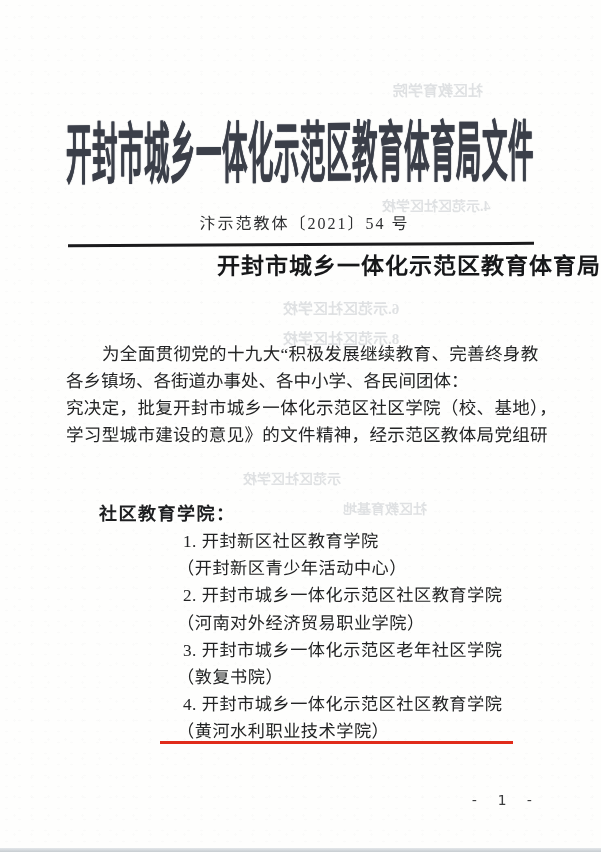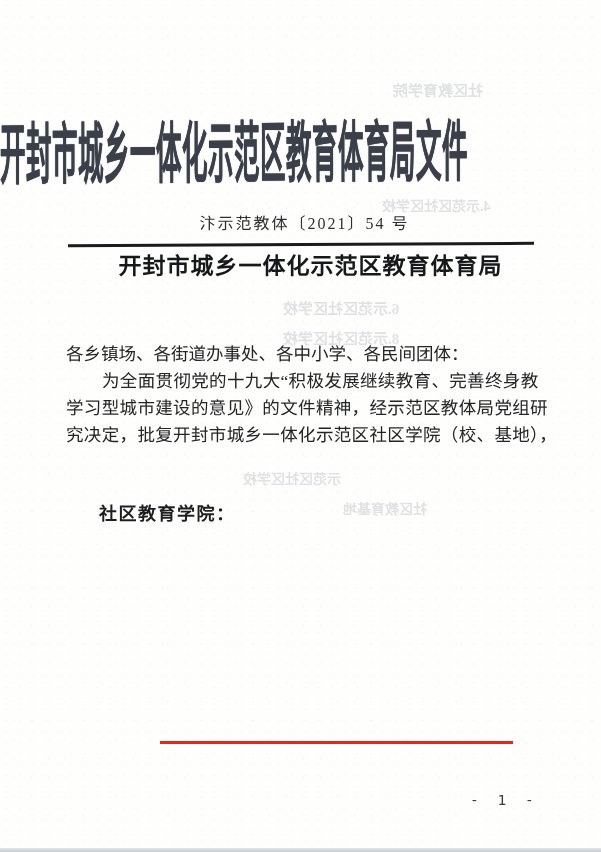--- a/index.html
+++ b/index.html
@@ -20,21 +20,21 @@
     background-position: 0 0, 6px 8px;
   }
   .scan-edge-bottom {
     position: absolute; left: 0; right: 0; bottom: 0; height: 4px;
     background: linear-gradient(#e3e7ea, #c7cdd1);
   }
 
   
   .header-title {
     position: absolute; top: 104px; left: 0; right: 0; height: 84px;
-    display: flex; align-items: center; 
+    display: flex; align-items: center; justify-content: center;
   }
   .header-title .stretch {
     font-size: 25.5px;
     font-weight: 900;
     color: #3b3f49;
     letter-spacing: 0.5px;
     white-space: nowrap;
     transform: scaleY(2.6) rotate(-0.15deg);
     text-shadow: 0 0 0.5px #3b3f49;
   }
@@ -47,21 +47,21 @@
   }
 
   .rule {
     position: absolute; top: 243px; left: 68px; width: 466px; height: 3px;
     background: #1b1b1d;
     transform: rotate(-0.3deg);
   }
 
   .subject {
     position: absolute; top: 250px; left: 0; right: 0;
-    text-align: center;
+    text-align: right;
     font-weight: bold;
     font-size: 23px; line-height: 33px;
     color: #17181a; letter-spacing: 1px; margin-left: 20px;
   }
 
   
   .body-block {
     position: absolute; top: 341px; left: 66px; width: 474px;
     font-size: 17.5px; line-height: 27px; color: #232425;
     font-family: "Liberation Serif", "DejaVu Serif", serif;
@@ -129,28 +129,38 @@
 
   <div class="doc-number">汴示范教体〔2021〕54 号</div>
 
   <div class="rule"></div>
 
   <div class="subject">
     <div>开封市城乡一体化示范区教育体育局</div>
   </div>
 
   <div class="body-block">
+    <div class="line indent just">为全面贯彻党的十九大“积极发展继续教育、完善终身教</div>
     <div class="line">各乡镇场、各街道办事处、各中小学、各民间团体：</div>
-    <div class="line indent just">为全面贯彻党的十九大“积极发展继续教育、完善终身教</div>
+    <div class="line just">究决定，批复开封市城乡一体化示范区社区学院（校、基地），</div>
     <div class="line just">学习型城市建设的意见》的文件精神，经示范区教体局党组研</div>
-    <div class="line just">究决定，批复开封市城乡一体化示范区社区学院（校、基地），</div>
   </div>
 
   <div class="section-label">社区教育学院：</div>
 
+  <div class="list-block">
+    <div class="li">1. 开封新区社区教育学院</div>
+    <div class="li paren">（开封新区青少年活动中心）</div>
+    <div class="li">2. 开封市城乡一体化示范区社区教育学院</div>
+    <div class="li paren">（河南对外经济贸易职业学院）</div>
+    <div class="li">3. 开封市城乡一体化示范区老年社区学院</div>
+    <div class="li paren">（敦复书院）</div>
+    <div class="li">4. 开封市城乡一体化示范区社区教育学院</div>
+    <div class="li paren">（黄河水利职业技术学院）</div>
+  </div>
 
   <div class="red-underline"></div>
 
   <div class="page-number">- 1 -</div>
 
   <div class="scan-edge-bottom"></div>
 
 </div>
 
 </body></html>

